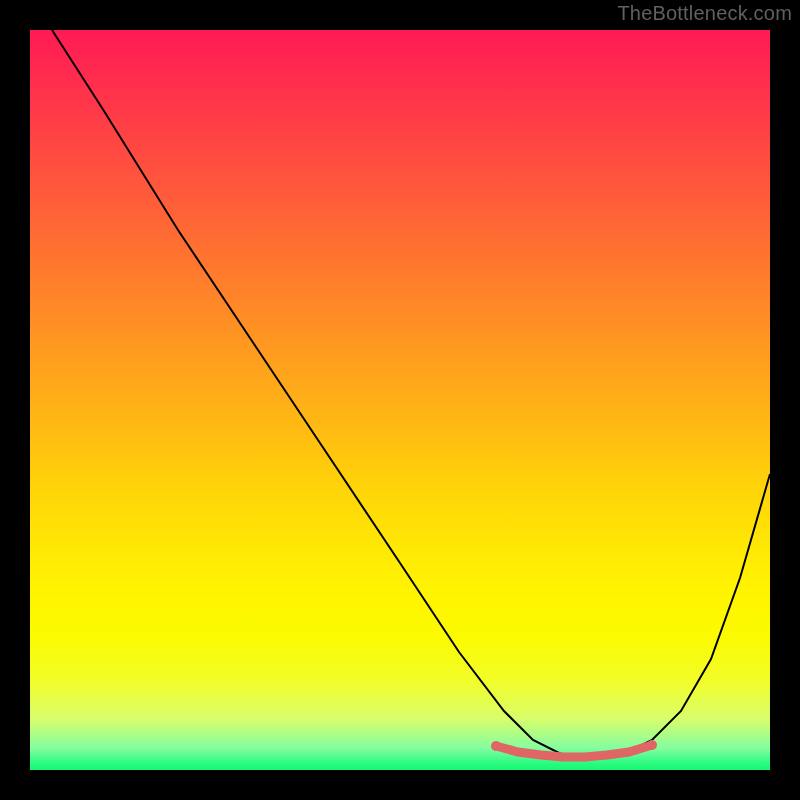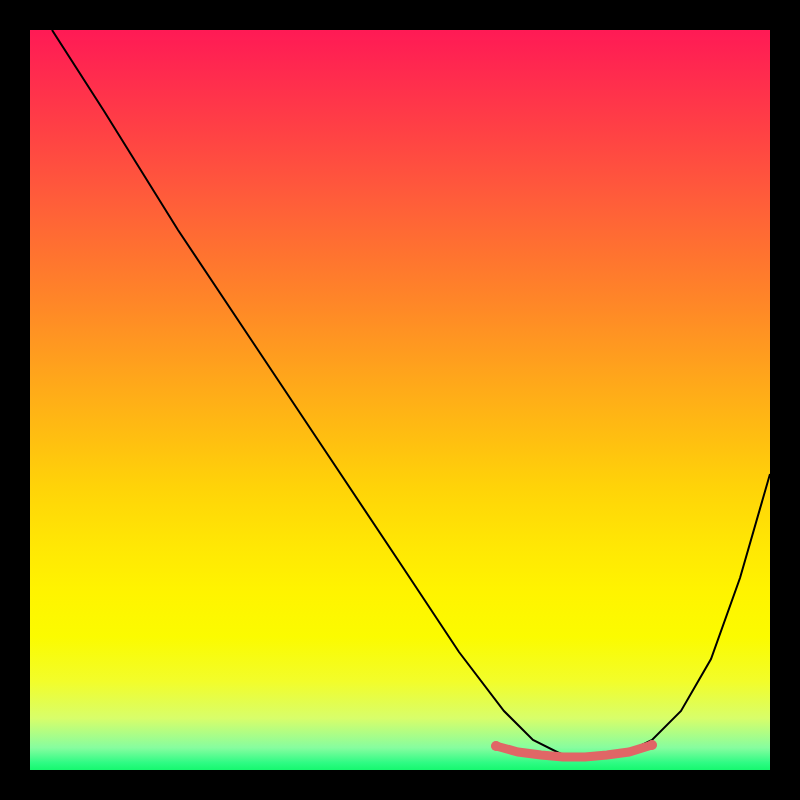--- a/index.html
+++ b/index.html
@@ -59,20 +59,21 @@
     top: 0;
     width: 740px;
     height: 740px;
   }
 </style>
 </head>
 <body>
 
 <div class="container">
 
+  <div class="watermark">TheBottleneck.com</div>
 
   <div class="plot-area">
     <svg class="overlay" viewBox="0 0 740 740" preserveAspectRatio="none">
       <path d="M 22 0
                L 74 81
                L 148 200
                L 222 311
                L 296 422
                L 370 533
                L 429 622

